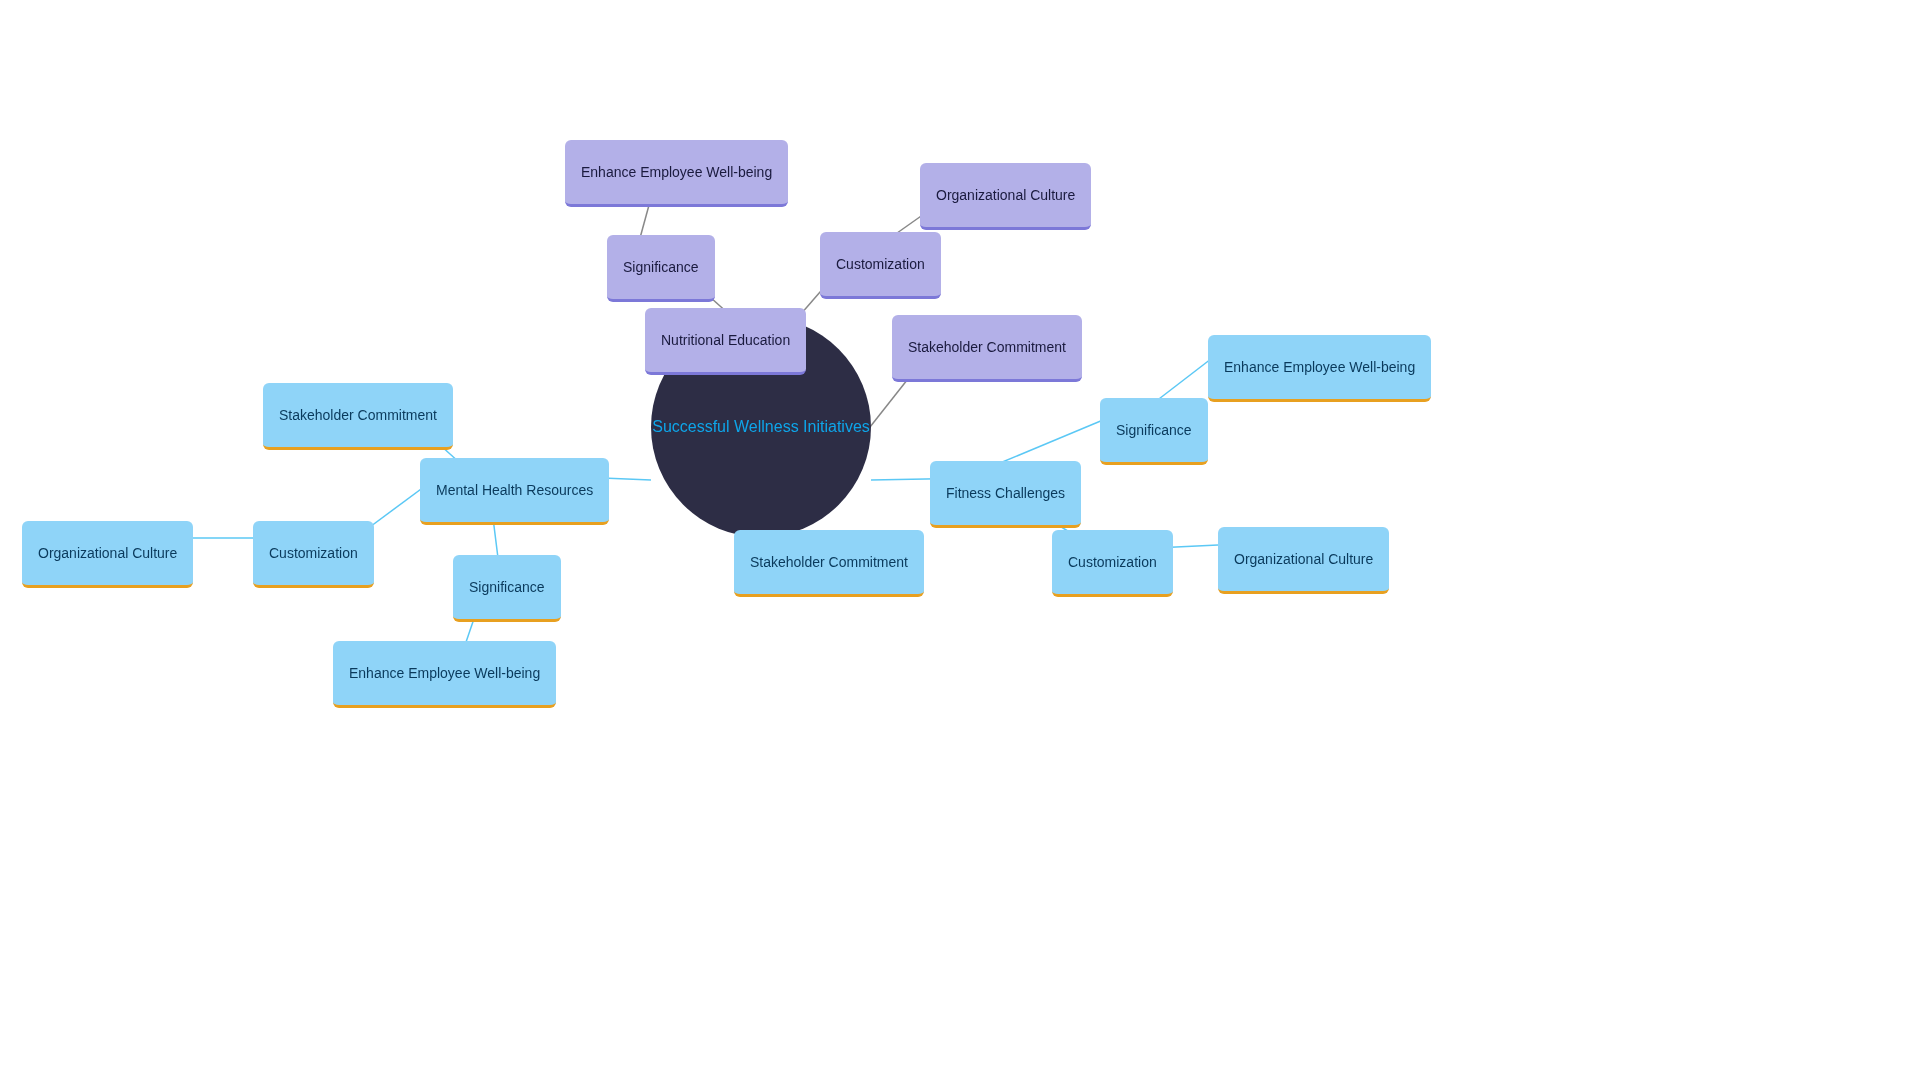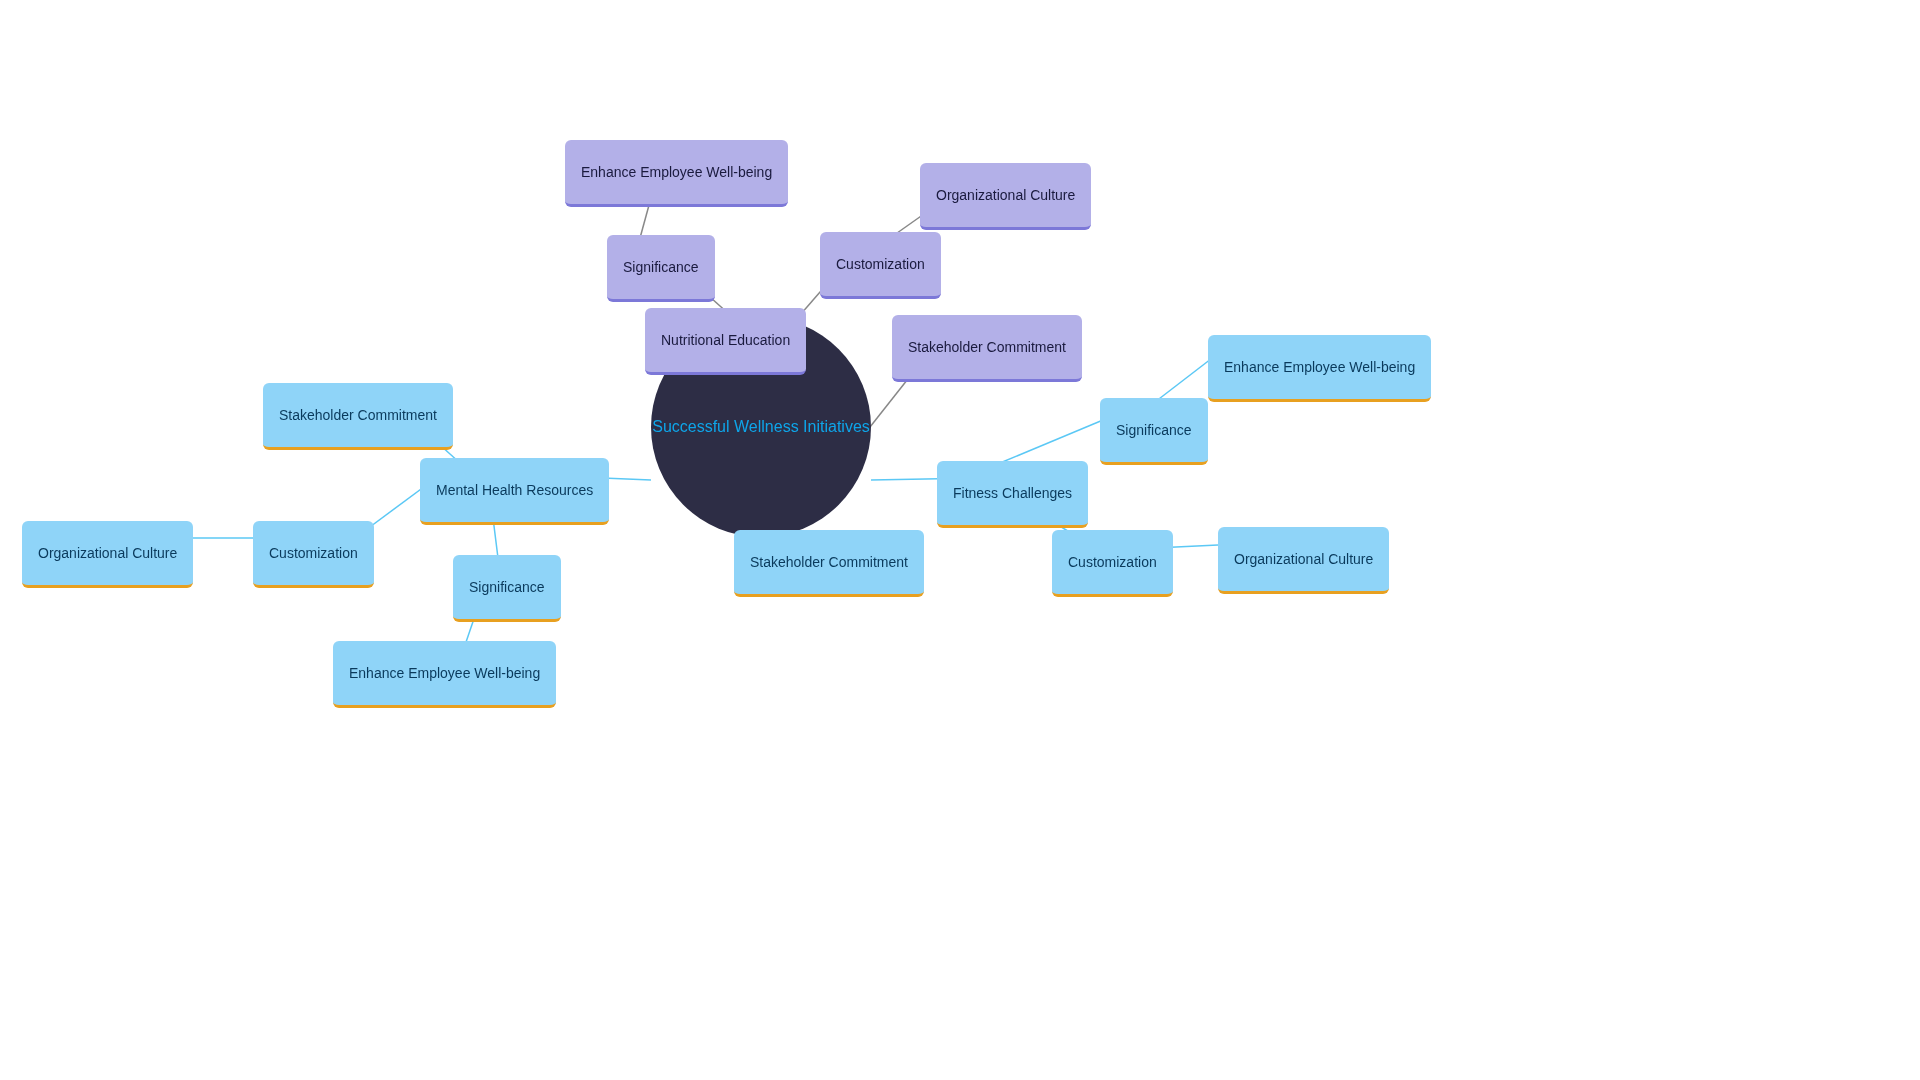--- a/index.html
+++ b/index.html
@@ -135,21 +135,21 @@
   <span>Significance</span>
 </div>
 <div class="node node-blue" style="left:333px; top:641px;">
   <span>Enhance Employee Well-being</span>
 </div>
 
 <div class="node node-blue" style="left:734px; top:530px;">
   <span>Stakeholder Commitment</span>
 </div>
 
-<div class="node node-blue" style="left:930px; top:461px;margin-left:7px;">
+<div class="node node-blue" style="left:930px; top:461px;">
   <span>Fitness Challenges</span>
 </div>
 <div class="node node-blue" style="left:1100px; top:398px;">
   <span>Significance</span>
 </div>
 <div class="node node-blue" style="left:1208px; top:335px;">
   <span>Enhance Employee Well-being</span>
 </div>
 <div class="node node-blue" style="left:1052px; top:530px;">
   <span>Customization</span>

